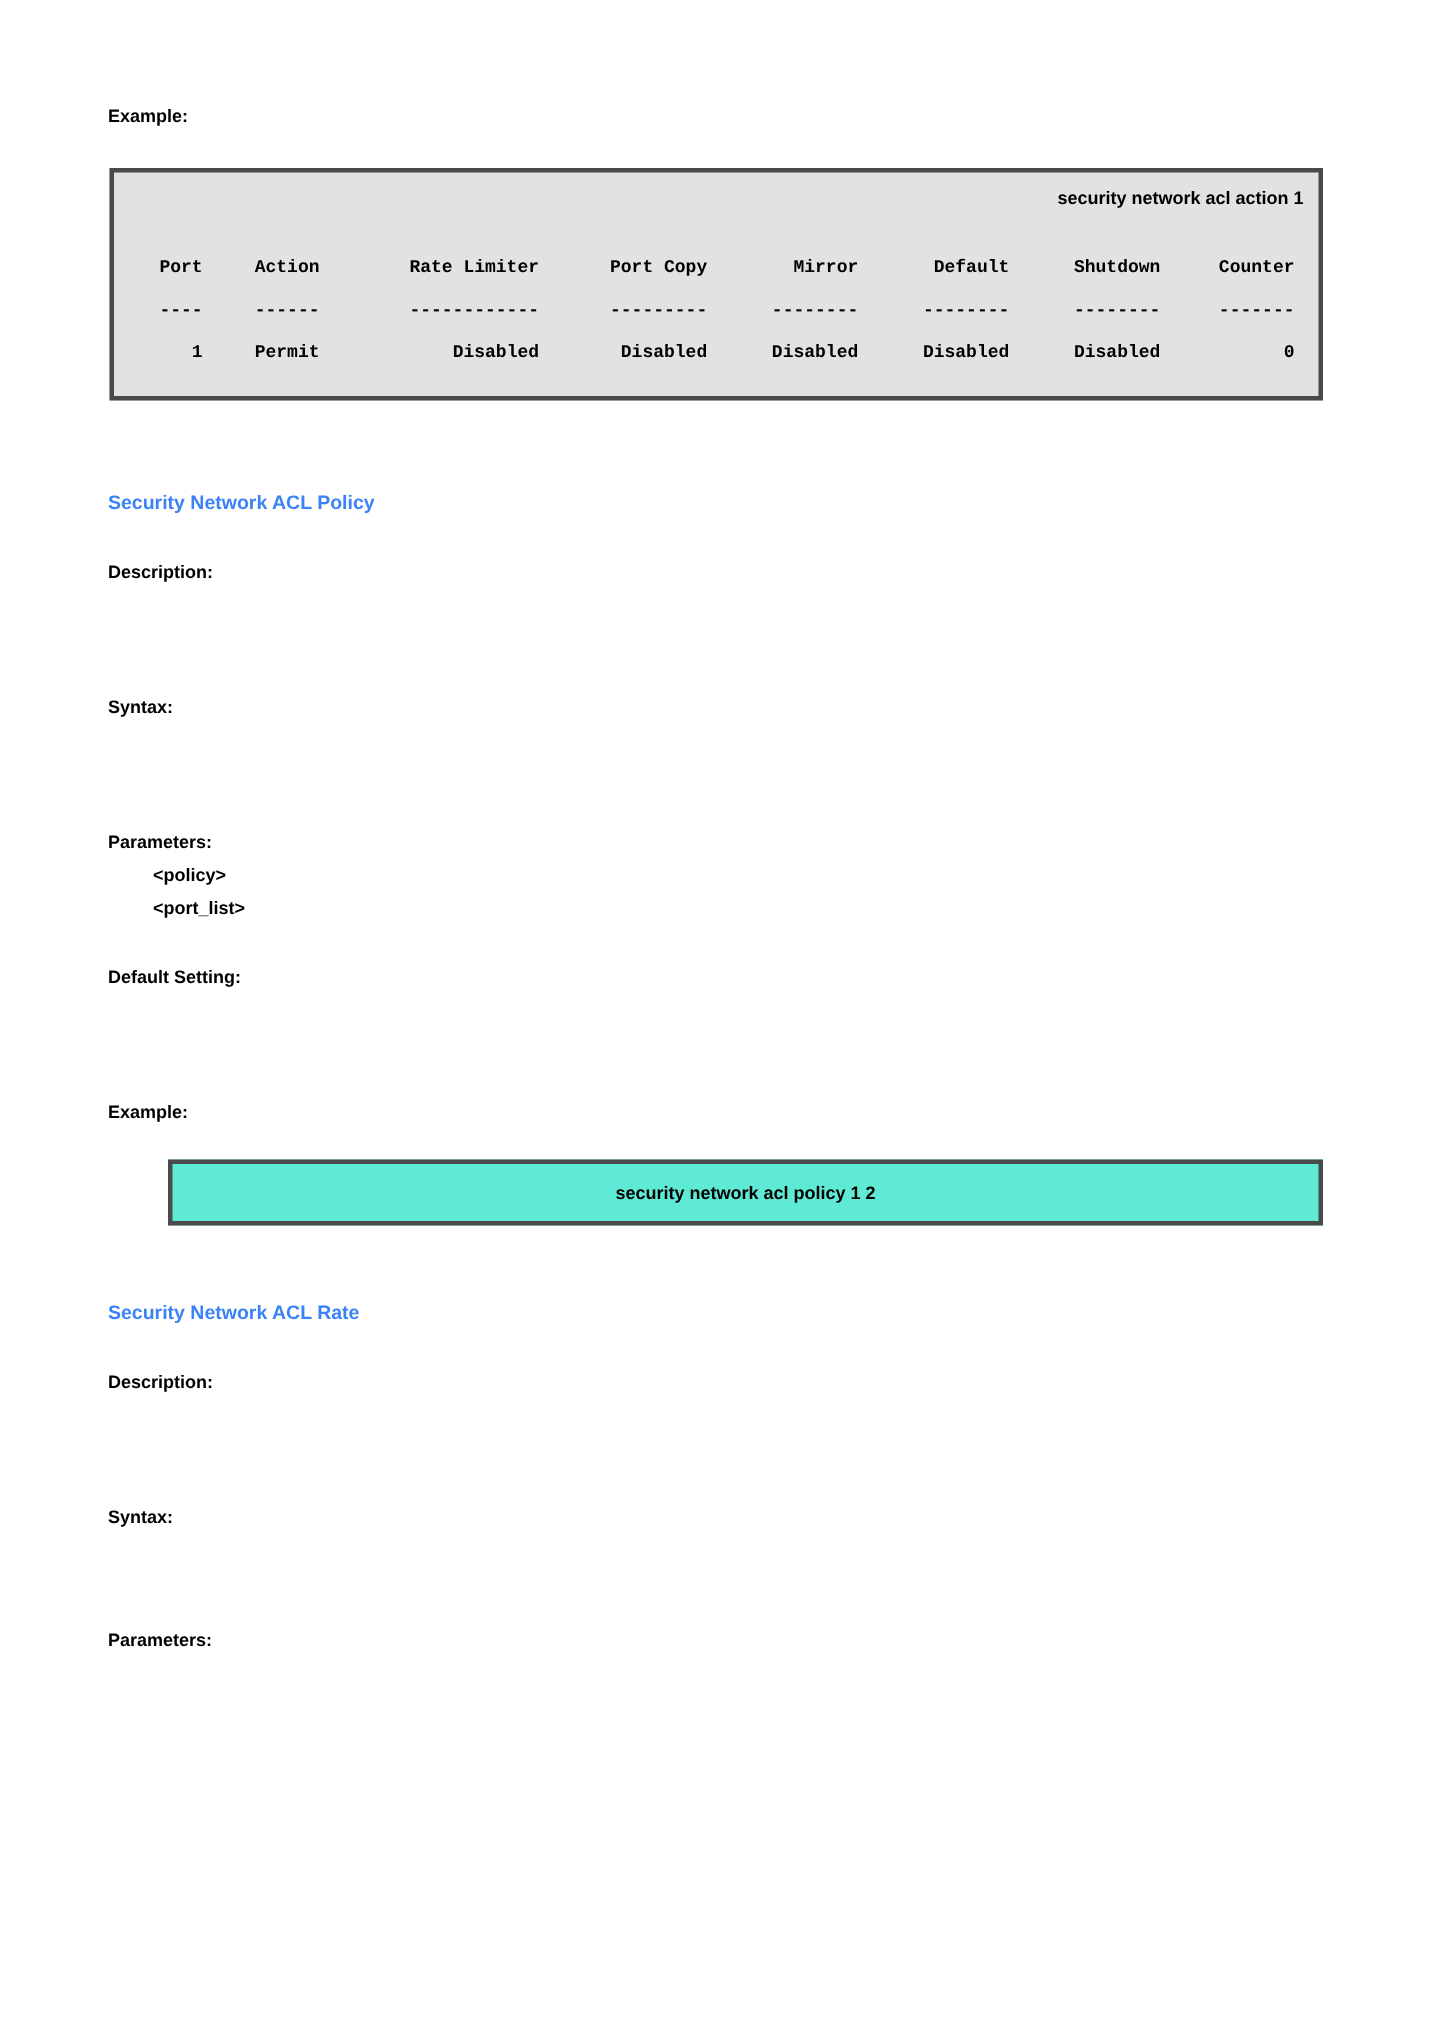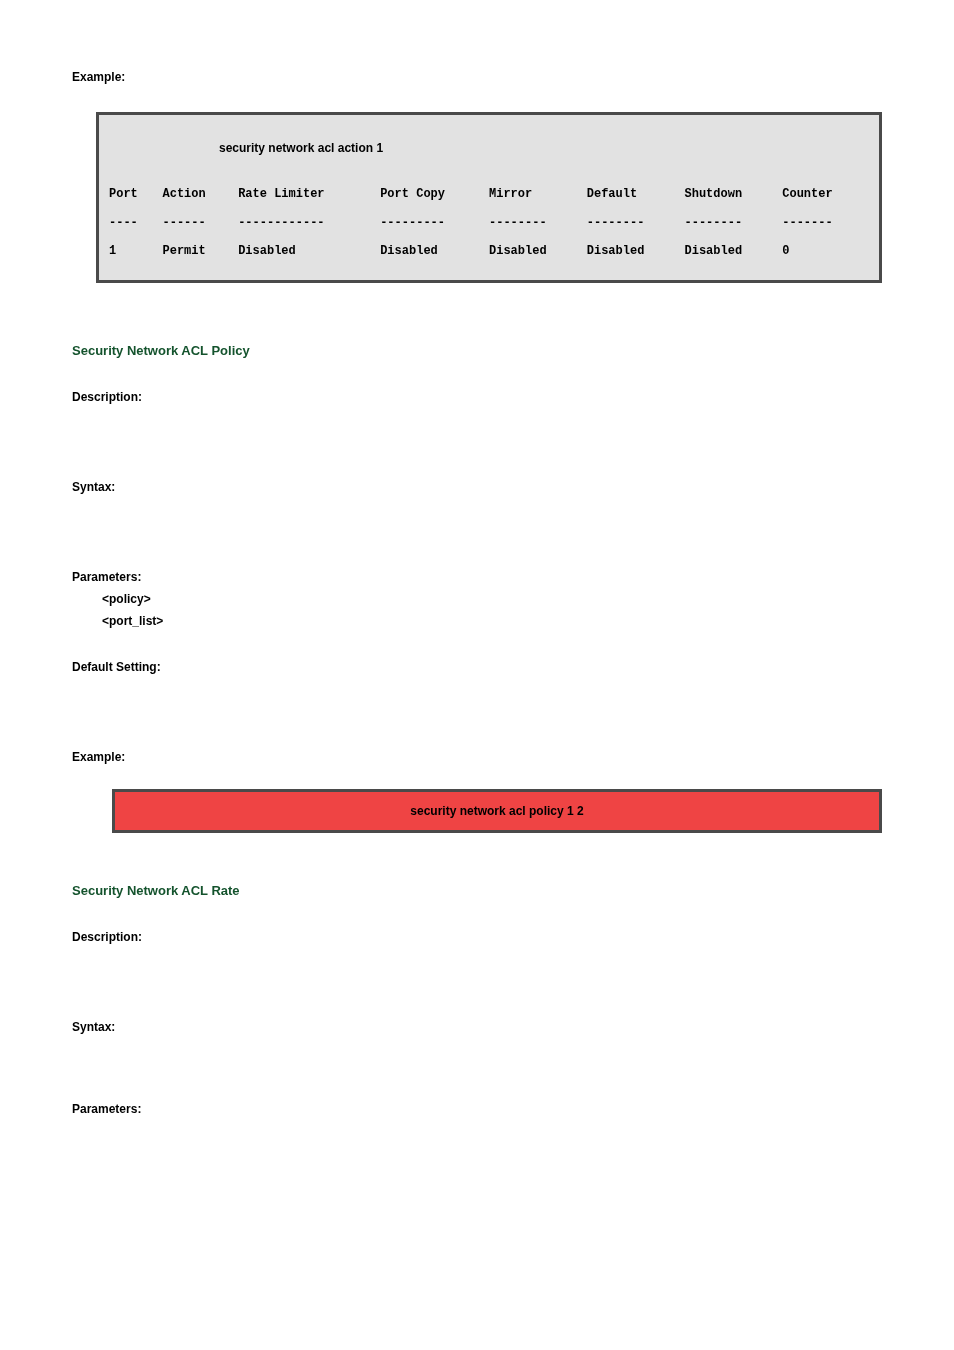--- a/index.html
+++ b/index.html
@@ -13,45 +13,46 @@
     width: 954px;
   }
   .page {
     padding: 70px 72px 40px 72px;
   }
   .label-bold {
     font-weight: bold;
     margin-bottom: 16px;
   }
   .codebox1 {
-    margin: 28px 0 60px 24px;
+    margin: 28px 0 60px 1px;
     border: 3px solid #4a4a4a;
     background: #e2e2e2;
-    padding: 22px 10px 14px 10px;
+    padding: 6px 10px 14px 10px;
     font-family: Arial, Helvetica, sans-serif;
     font-weight: bold;
     font-size: 12px;
     line-height: 1.9;
+    text-align: right;
   }
   .codebox1 .prompt-line {
     padding-left: 110px;
     margin-bottom: 20px;
   }
   .codebox1 table {
     border-collapse: collapse;
     width: 100%;
     font-family: Liberation Mono, monospace;
   }
   .codebox1 td {
     padding: 3px 6px 3px 0;
     white-space: nowrap;
     vertical-align: top;
   }
   .section-title {
-    color: #14532d;
+    color: #3b82f6;
     font-weight: bold;
     font-size: 13px;
     margin-top: 50px;
     margin-bottom: 20px;
   }
   .sub-label {
     font-weight: bold;
     margin-top: 32px;
     margin-bottom: 8px;
   }
@@ -60,21 +61,21 @@
   }
   .param-indent .param-line {
     font-weight: bold;
     margin: 8px 0;
   }
   .codebox2-wrap {
     margin: 25px 0 30px 40px;
   }
   .codebox2 {
     border: 3px solid #4a4a4a;
-    background: #ef4444;
+    background: #5eead4;
     text-align: center;
     font-weight: bold;
     font-size: 12px;
     padding: 12px 8px;
   }
   .spacer-small { height: 28px; }
   .spacer-med { height: 36px; }
 </style>
 </head>
 <body>

